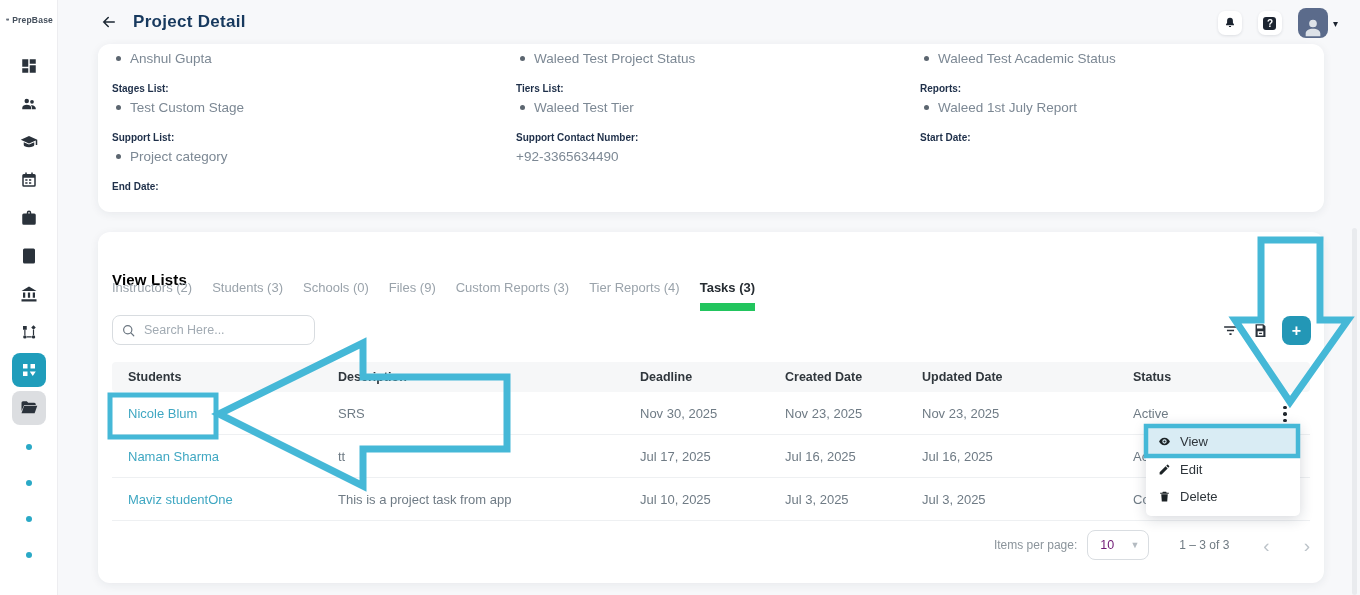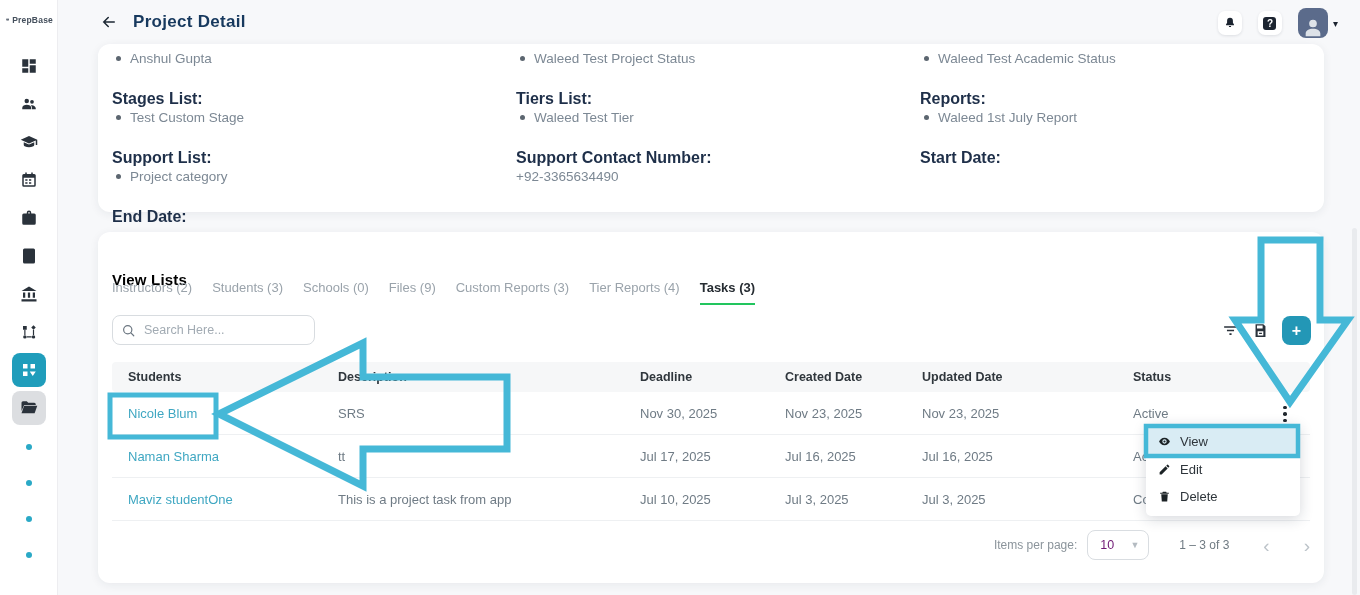--- a/index.html
+++ b/index.html
@@ -35,30 +35,30 @@
   
   .card { position:absolute; background:#fff; border-radius:12px; box-shadow:0 2px 10px rgba(30,40,60,.07); }
   .card-overview { left:98px; top:44px; width:1226px; height:168px; }
   .card-lists { left:98px; top:232px; width:1226px; height:351px; }
 
   
   .ov-grid { display:grid; grid-template-columns:404px 404px auto; padding:6px 12px 0 14px; }
   .ov-row { display:flex; align-items:center; height:17px; }
   .ov-row.b { margin-top:2px; }
   .ov-row.first { margin-top:0; }
-  .ov-label { font-size:16px; font-weight:700; color:#1e2f49; height:17px; line-height:17px; margin-top:23px; }
+  .ov-label { font-size:10px; font-weight:700; color:#1e2f49; height:17px; line-height:17px; margin-top:13px; }
   .dot-b { width:5px; height:5px; border-radius:50%; background:#5c6670; margin:0 9px 0 4px; flex:none; }
   .ov-text { font-size:13.5px; color:#7c8894; }
   .ov-plain { font-size:13.5px; color:#7c8894; margin-top:2px; height:17px; line-height:17px; }
 
   
   .vl-title { position:absolute; left:14px; top:15px; font-size:15px; font-weight:700; color:#000000; letter-spacing:.2px;margin-top:24px; }
   .tabs { position:absolute; left:14px; top:48px; display:flex; gap:20px; }
   .tab { font-size:13px; color:#9aa3ab; padding-bottom:8px; cursor:pointer; white-space:nowrap; }
-  .tab.active { color:#272d33; font-weight:600; border-bottom:2px solid #22c55e; }
+  .tab.active { color:#272d33; font-weight:600; border-bottom:8px solid #22c55e; }
 
   .search-box { position:absolute; left:14px; top:83px; width:203px; height:30px; border:1px solid #d8dce0; border-radius:8px; background:#fff; display:flex; align-items:center; padding:0 8px; }
   .search-box svg { width:15px; height:15px; stroke:#6b7680; fill:none; stroke-width:1.6; flex:none; }
   .search-box input { border:none; outline:none; background:transparent; margin-left:8px; font-size:12.5px; color:#3b434b; width:150px; font-family:inherit; }
   .search-box input::placeholder { color:#a2abb3; }
 
   .toolbar { position:absolute; top:84px; right:13px; display:flex; align-items:center; gap:13px; }
   .tool-ic { cursor:pointer; display:flex; }
   .tool-ic svg { width:17px; height:17px; fill:#2a323b; }
   .plus-btn { width:29px; height:29px; border-radius:8px; background:#2397b6; color:#fff; font-size:16px; font-weight:600; display:flex; align-items:center; justify-content:center; cursor:pointer; border:none; }

